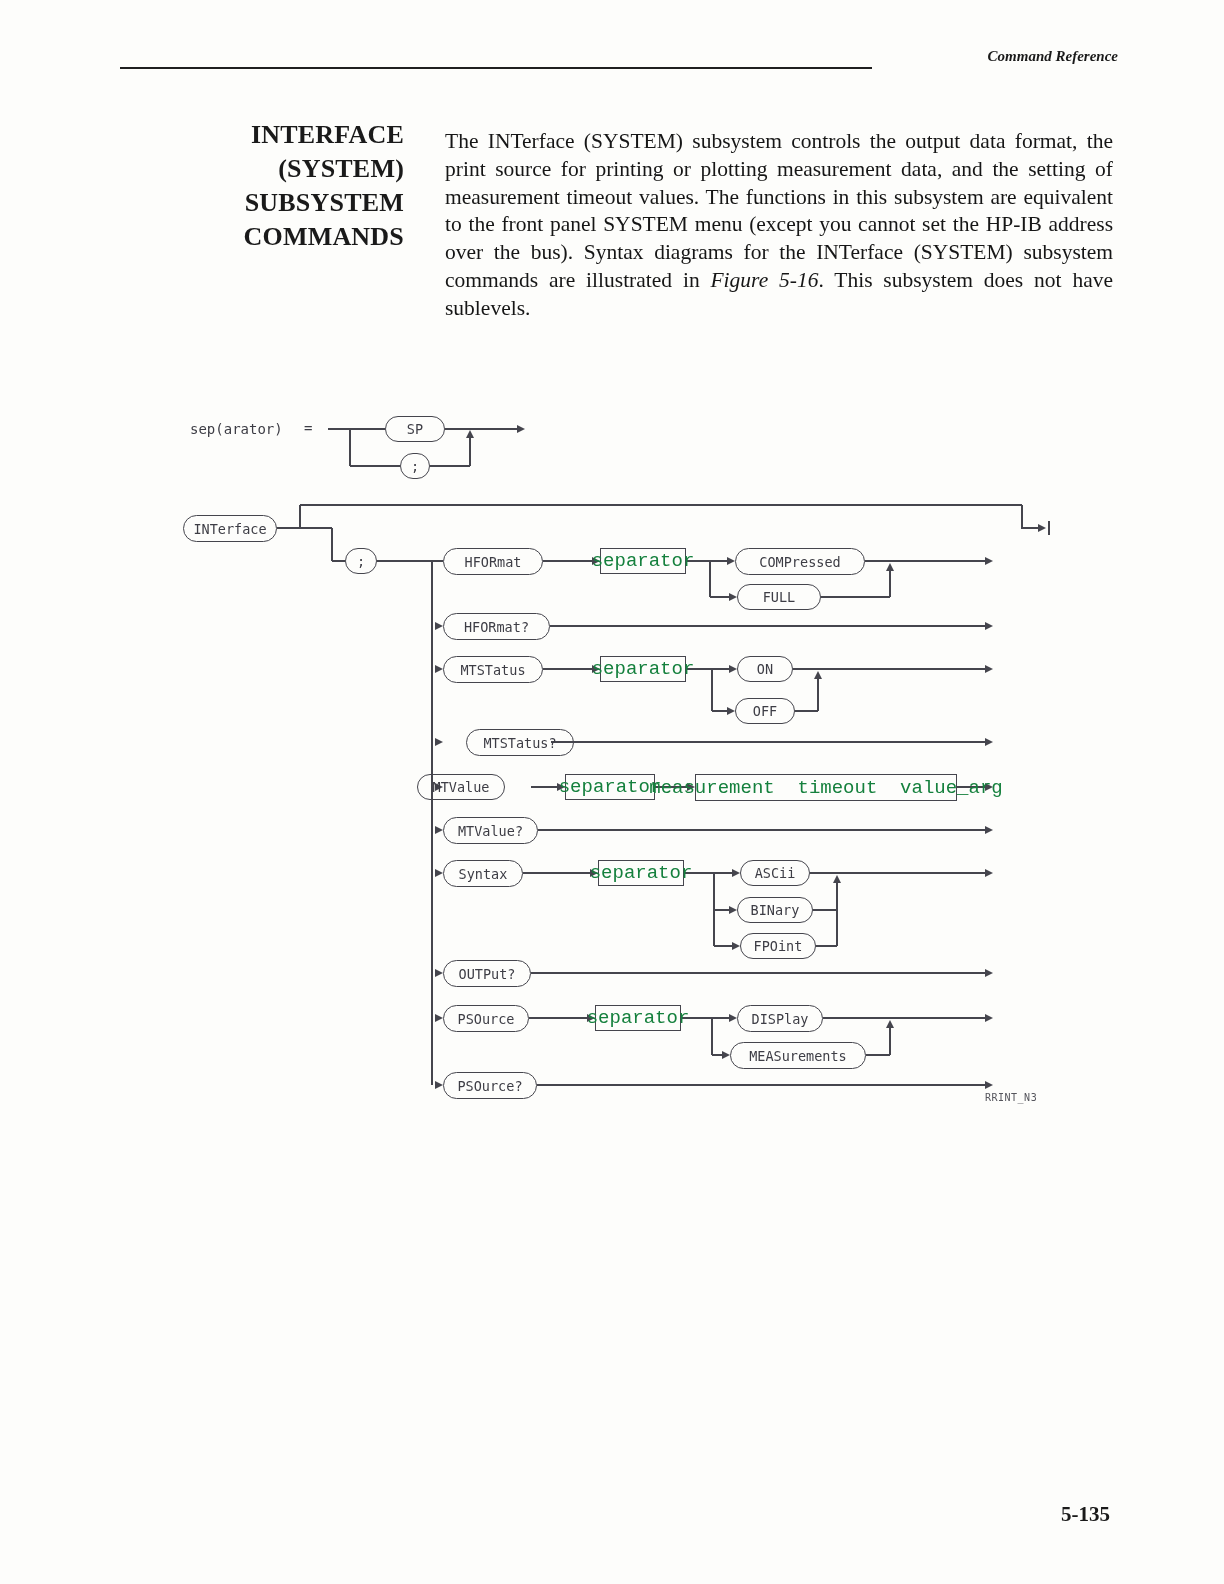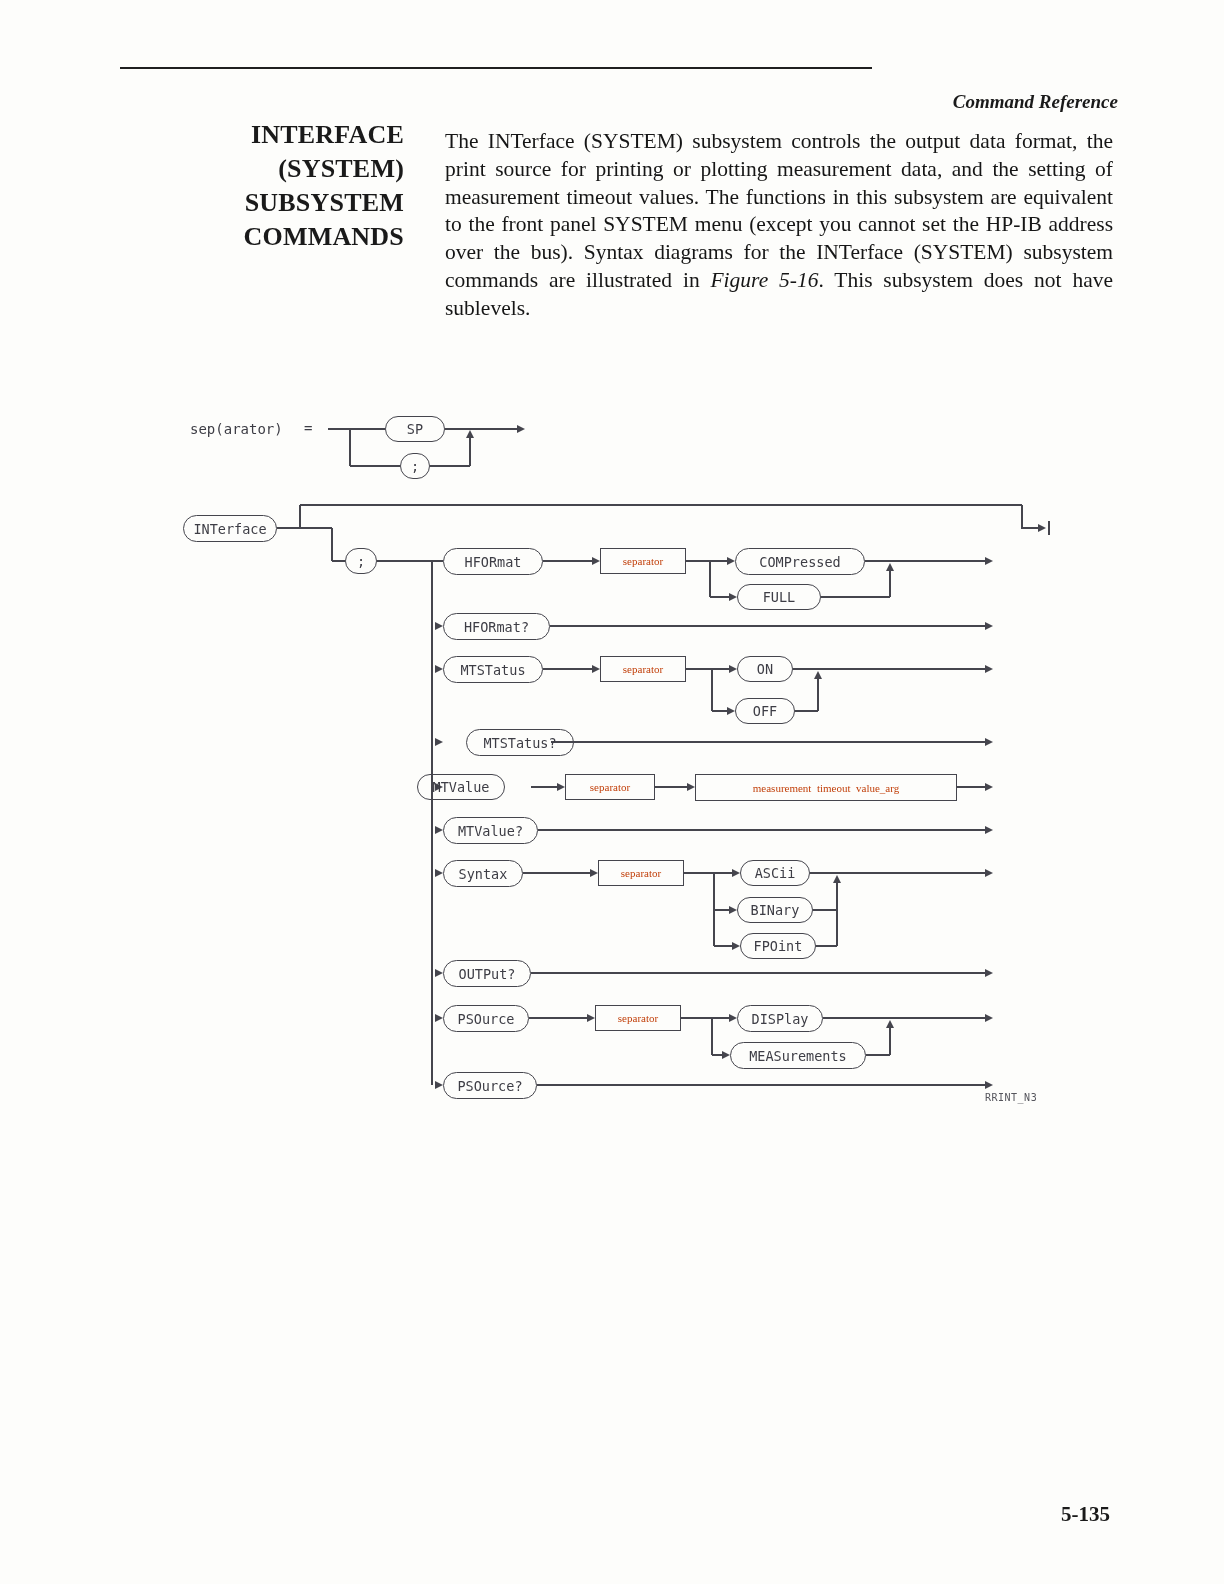--- a/index.html
+++ b/index.html
@@ -6,21 +6,21 @@
   html,body { background:#ffffff; }
   .page {
     position:relative; width:1224px; height:1584px;
     background:#fdfdfb; overflow:hidden;
     font-family:"Liberation Serif", serif; color:#1a1a1a;
   }
   .abs { position:absolute; }
   .rule { position:absolute; background:#1f1f1f; }
   .header-title {
     position:absolute; left:790px; top:48px; width:328px;
-    text-align:right; font-style:italic; font-weight:bold; font-size:19px;margin-top:43px;
+    text-align:right; font-style:italic; font-weight:bold; font-size:15px;
   }
   .sec-heading {
     position:absolute; left:176px; top:118px; width:228px;
     text-align:right; font-weight:bold; font-size:26px; line-height:34px;
     letter-spacing:0.2px;
   }
   .body-par {
     position:absolute; left:445px; top:128px; width:668px;
     font-size:21.5px; line-height:27.8px; text-align:justify; color:#161616;
   }
@@ -38,22 +38,22 @@
   }
   .oval {
     position:absolute; border:1.5px solid #45454d; border-radius:15px;
     display:flex; align-items:center; justify-content:center;
     font-family:"DejaVu Sans Mono", monospace; font-size:13.5px;
     color:#3d3d45; white-space:pre; background:transparent;
   }
   .sbox, .rbox {
     position:absolute; border:1.5px solid #45454d;
     display:flex; align-items:center; justify-content:center;
-    font-family:Liberation Serif, serif; font-size:11px;
-    color:#c2410c; white-space:pre; background:transparent;
+    font-family:Liberation Mono, monospace; font-size:19px;
+    color:#15803d; white-space:pre; background:transparent;
   }
   .ln { position:absolute; background:#45454d; }
   .ar {
     position:absolute; width:0; height:0;
     border-top:4px solid transparent; border-bottom:4px solid transparent;
     border-left:8px solid #45454d;
   }
   .au {
     position:absolute; width:0; height:0;
     border-left:4px solid transparent; border-right:4px solid transparent;

